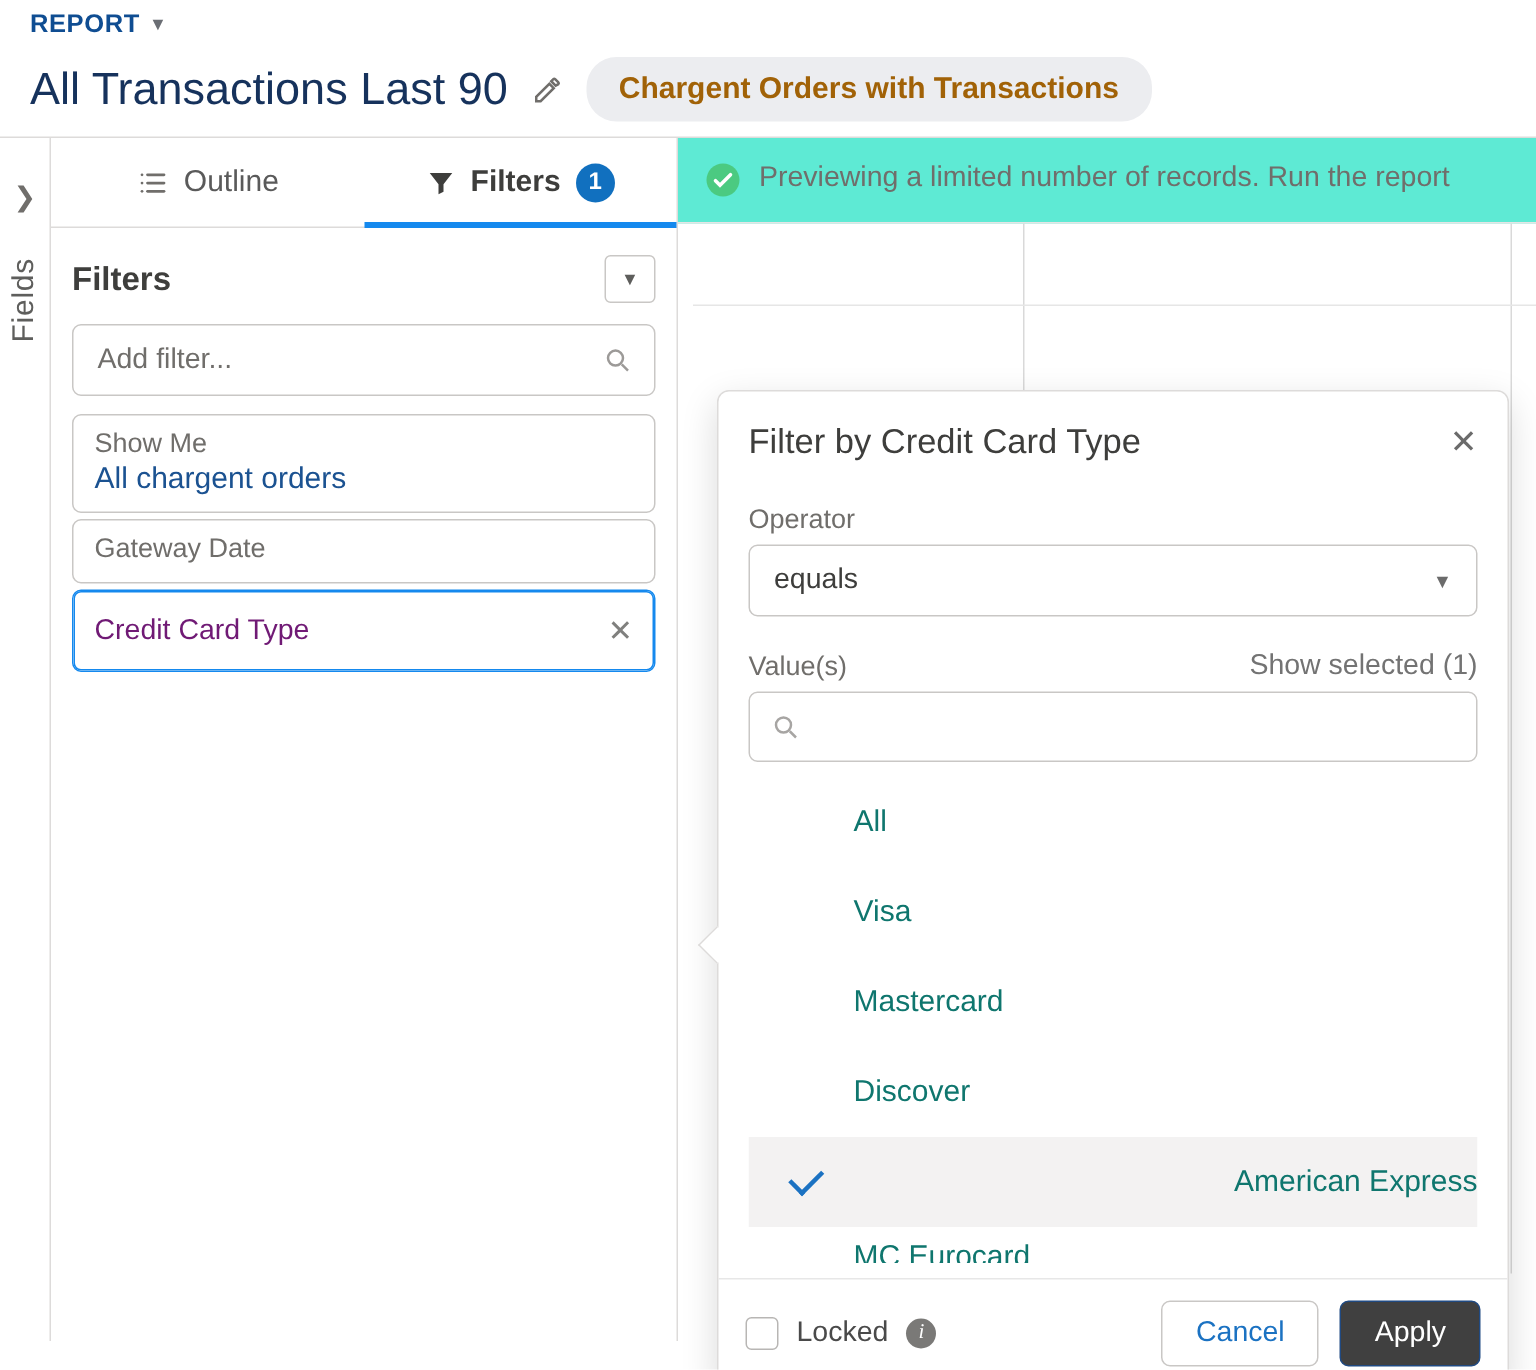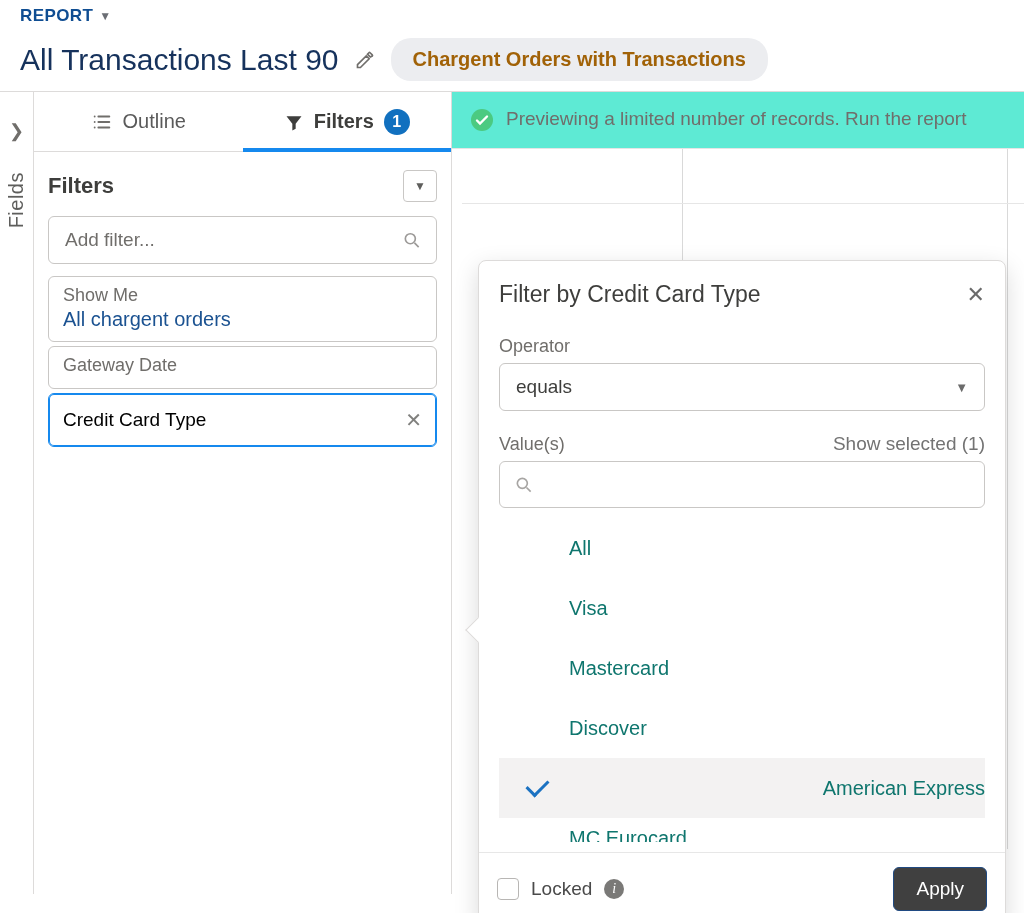--- a/index.html
+++ b/index.html
@@ -157,21 +157,21 @@
   .filter-card .val { color:#1b5291; font-size:20px; }
 
   .filter-card.active-filter {
     border:1px solid #1589ee;
     box-shadow: 0 0 0 1px #1589ee inset;
     display:flex; align-items:center; justify-content:space-between;
     padding:14px 14px;
     position:relative;
   }
   .filter-card.active-filter .name {
-    color:#000000; font-size:19px;
+    color:#701a75; font-size:19px;
   }
   .filter-card.active-filter .close {
     color:#80807e; font-size:20px; font-weight:300;
   }
 
   .right-area {
     flex:1;
     position:relative;
     overflow:hidden;
     background:#ffffff;
@@ -453,18 +453,19 @@
           </div>
       </div>
     </div>
     <div class="pop-footer">
       <div class="locked-group">
         <span class="lock-cb"></span>
         <span class="locked-label">Locked</span>
         <span class="info-ic">i</span>
       </div>
       <div class="btn-row">
+        <span class="btn btn-cancel">Cancel</span>
         <span class="btn btn-apply">Apply</span>
       </div>
     </div>
   </div>
 
 </div>
 
 </body></html>

